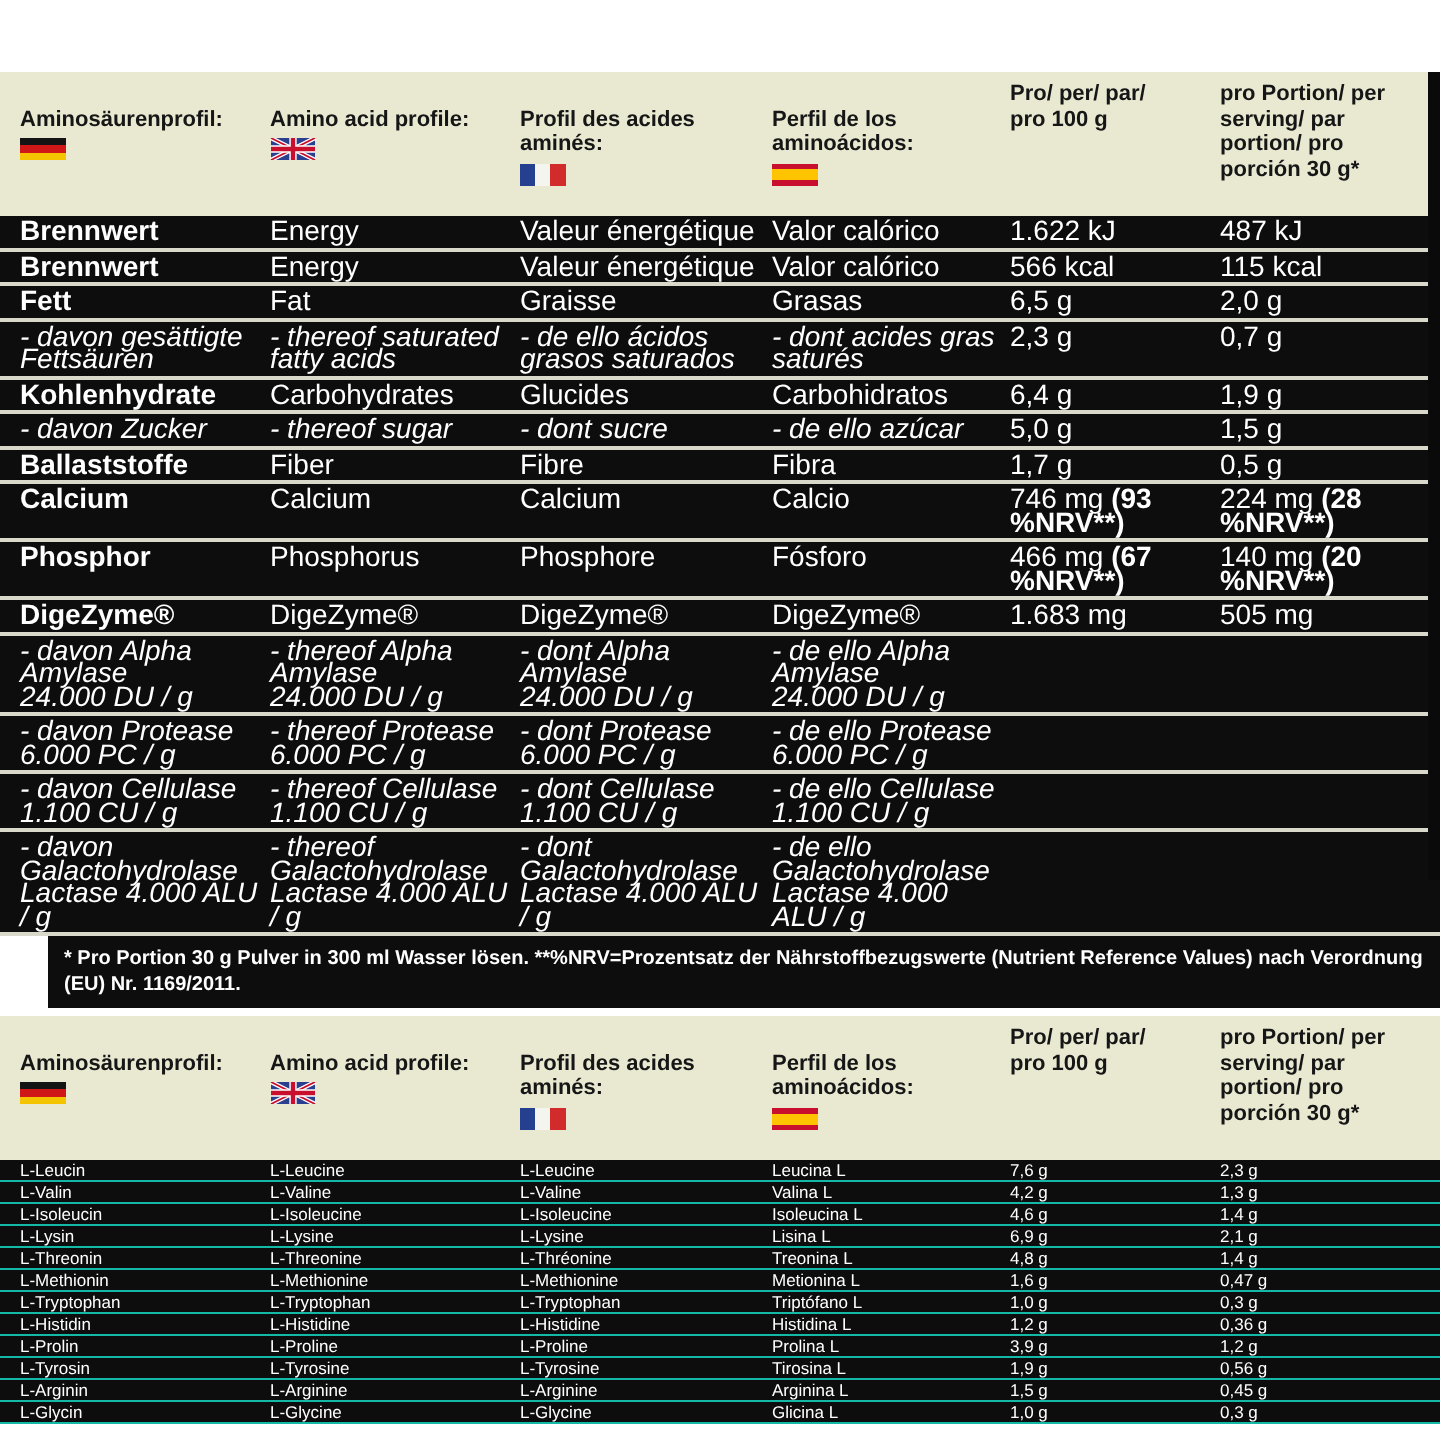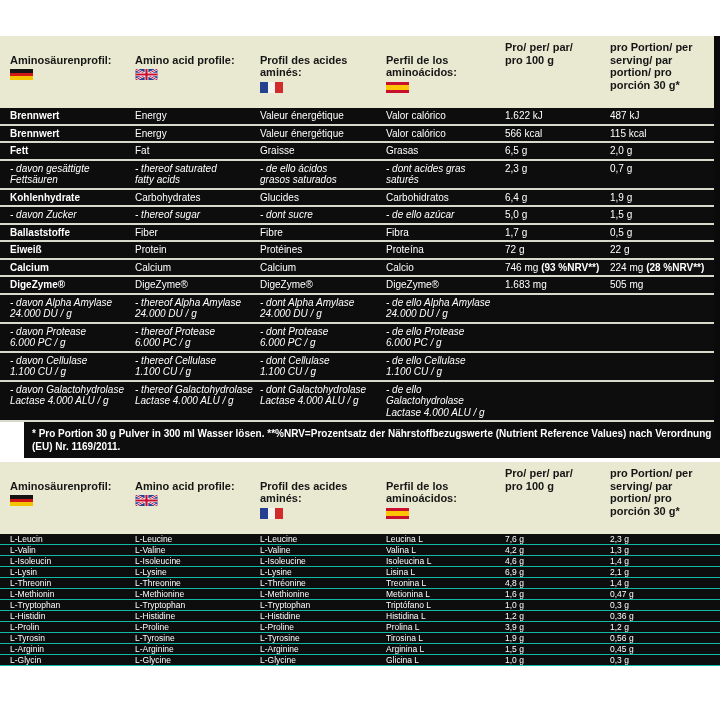--- a/index.html
+++ b/index.html
@@ -36,21 +36,21 @@
   .row{
     display:grid;
     grid-template-columns:125px 125px 126px 119px 105px 1fr;
     background:#0d0d0d;color:#ffffff;
     padding:2px 0 2px 10px;
     border-bottom:2px solid #d9d9cb;
     box-sizing:border-box;
     align-items:start;
   }
   .cell{white-space:pre-line;padding-right:4px;}
-  .t1 .row{min-height:17px;font-size:10px;line-height:11.5px;}
+  .t1 .row{min-height:17px;font-size:14px;line-height:11.5px;}
   .t1 .row .cell.de{font-weight:bold;}
   .t1 .row.sub .cell.lang{font-style:italic;font-weight:normal;}
   .t1 .row .cell b{font-weight:bold;}
 
   .footnote{
     background:#0d0d0d;color:#ffffff;font-weight:bold;
     font-size:10px;line-height:13px;
     padding:5px 8px 5px 8px;
     margin-left:24px;
   }
@@ -151,34 +151,34 @@
         </div>
         <div class="row">
           <div class="cell lang de">Ballaststoffe</div>
           <div class="cell lang en">Fiber</div>
           <div class="cell lang fr">Fibre</div>
           <div class="cell lang es">Fibra</div>
           <div class="cell val v100">1,7 g</div>
           <div class="cell val v30">0,5 g</div>
         </div>
         <div class="row">
-          <div class="cell lang de">Eiweiß</div>
-          <div class="cell lang en">Protein</div>
-          <div class="cell lang fr">Protéines</div>
-          <div class="cell lang es">Proteína</div>
-          <div class="cell val v100">72 g</div>
-          <div class="cell val v30">22 g</div>
-        </div>
-        <div class="row">
           <div class="cell lang de">Calcium</div>
           <div class="cell lang en">Calcium</div>
           <div class="cell lang fr">Calcium</div>
           <div class="cell lang es">Calcio</div>
           <div class="cell val v100">746 mg<b> (93 %NRV**)</b></div>
           <div class="cell val v30">224 mg<b> (28 %NRV**)</b></div>
+        </div>
+        <div class="row">
+          <div class="cell lang de">Phosphor</div>
+          <div class="cell lang en">Phosphorus</div>
+          <div class="cell lang fr">Phosphore</div>
+          <div class="cell lang es">Fósforo</div>
+          <div class="cell val v100">466 mg<b> (67 %NRV**)</b></div>
+          <div class="cell val v30">140 mg<b> (20 %NRV**)</b></div>
         </div>
         <div class="row">
           <div class="cell lang de">DigeZyme®</div>
           <div class="cell lang en">DigeZyme®</div>
           <div class="cell lang fr">DigeZyme®</div>
           <div class="cell lang es">DigeZyme®</div>
           <div class="cell val v100">1.683 mg</div>
           <div class="cell val v30">505 mg</div>
         </div>
         <div class="row sub">

